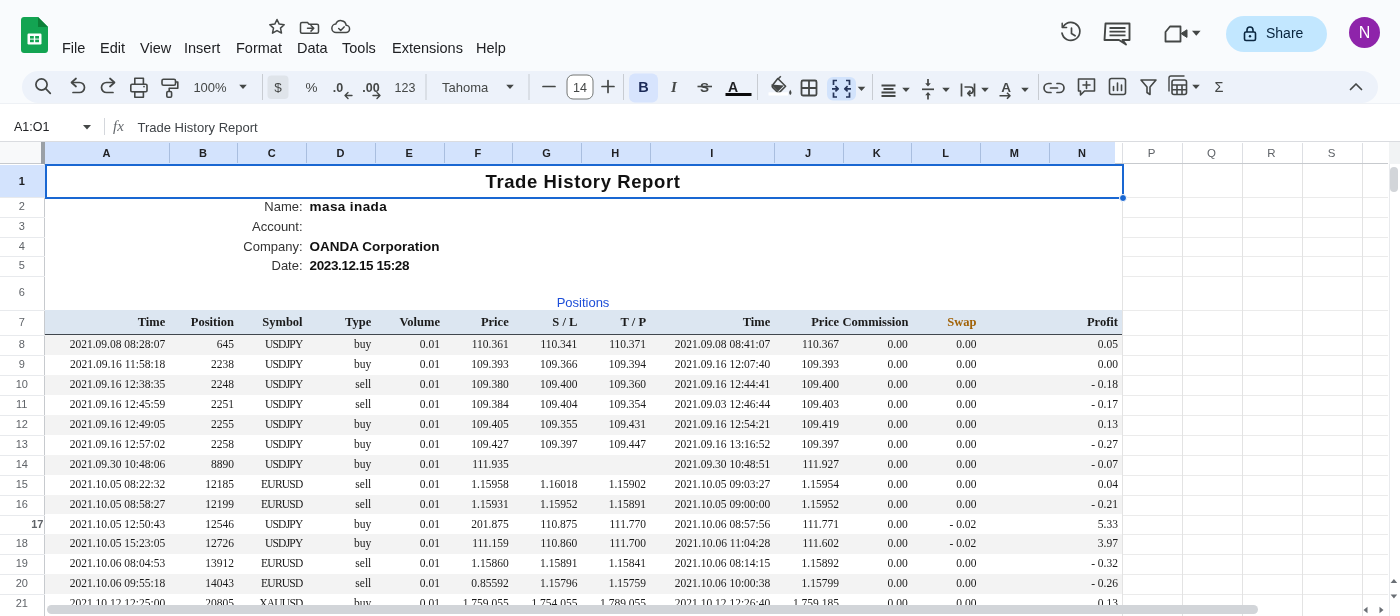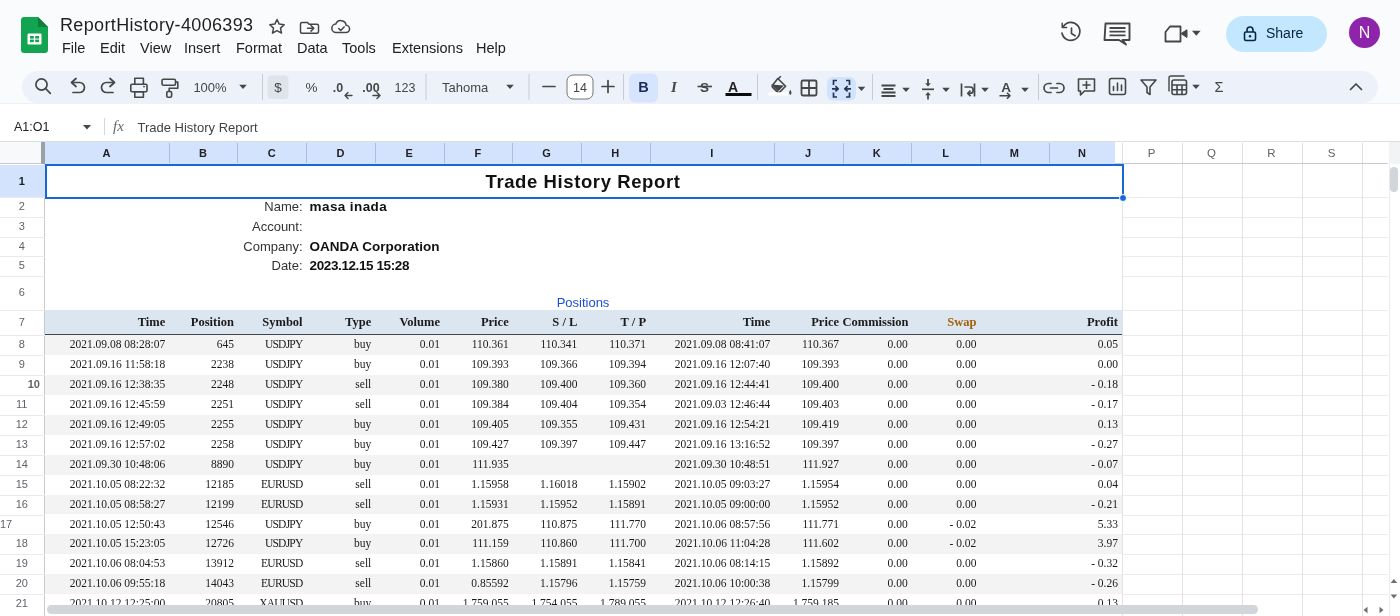--- a/index.html
+++ b/index.html
@@ -14,21 +14,20 @@
 <div class="ab" style="left:0;top:0;width:1400px;height:141.5px;background:#f9fbfd"></div>
 <svg class="ab" style="left:21px;top:17px" width="27" height="36" viewBox="0 0 27 36">
 <path d="M17 0 H3 C1.3 0 0 1.3 0 3 v30 c0 1.7 1.3 3 3 3 h21 c1.7 0 3-1.3 3-3 V10 Z" fill="#13a452"></path>
 <path d="M17 0 l10 10 h-10 Z" fill="#0c8038"></path>
 <rect x="6.5" y="16.5" width="14" height="11" rx="1.2" fill="#fff"></rect>
 <rect x="9" y="19" width="3.8" height="2.6" fill="#13a452"></rect>
       <rect x="14.2" y="19" width="3.8" height="2.6" fill="#13a452"></rect>
 <rect x="9" y="22.6" width="3.8" height="2.6" fill="#13a452"></rect>
       <rect x="14.2" y="22.6" width="3.8" height="2.6" fill="#13a452"></rect>
 </svg>
-<div class="ab" style="left:60px;top:14.5px;font-size:18px;color:#1f1f1f;letter-spacing:.35px">ReportHistory-4006393</div>
 <svg class="ab" style="left:268px;top:18px" width="90" height="18" viewBox="0 0 90 18" fill="none" stroke="#444746" stroke-width="1.5">
 <path d="M9 1.5 l2.2 4.6 5 .6 -3.7 3.4 1 5 -4.5-2.5 -4.5 2.5 1-5 -3.7-3.4 5-.6 Z" stroke-linejoin="round"></path>
 <path d="M34 4.5 h5.5 l1.6 1.8 H49 c.8 0 1.5.7 1.5 1.5 v6 c0 .8-.7 1.5-1.5 1.5 H34 c-.8 0-1.5-.7-1.5-1.5 v-7.8 c0-.8.7-1.5 1.5-1.5 Z"></path>
 <path d="M39.5 10.3 h6 M43 7.5 l2.8 2.8 -2.8 2.8" stroke-linecap="round" stroke-linejoin="round"></path>
 <path d="M68.3 14.5 a4.2 4.2 0 0 1 -.5-8.4 a5.4 5.4 0 0 1 10.4 1.2 a3.6 3.6 0 0 1 -.5 7.2 Z"></path>
 <path d="M70.7 10.5 l2 2 3.4-3.6" stroke-linecap="round" stroke-linejoin="round"></path>
 </svg>
 <div class="ab" style="left:62px;top:40px;font-size:14.5px;color:#202124">File</div>
 <div class="ab" style="left:100px;top:40px;font-size:14.5px;color:#202124">Edit</div>
 <div class="ab" style="left:140px;top:40px;font-size:14.5px;color:#202124">View</div>
@@ -221,35 +220,35 @@
 <div class="cell" style="left:0;top:256.4px;width:43.5px;height:19.80000000000001px;line-height:19.80000000000001px;text-align:center;font-size:11px;font-weight:normal;color:#5f6368">5</div>
 <div class="ab" style="left:0;top:276.2px;width:44.5px;height:1px;background:#e8eaed"></div>
 <div class="cell" style="left:0;top:276.2px;width:43.5px;height:33.400000000000034px;line-height:33.400000000000034px;text-align:center;font-size:11px;font-weight:normal;color:#5f6368">6</div>
 <div class="ab" style="left:0;top:309.6px;width:44.5px;height:1px;background:#e8eaed"></div>
 <div class="cell" style="left:0;top:309.6px;width:43.5px;height:25.0px;line-height:25.0px;text-align:center;font-size:11px;font-weight:normal;color:#5f6368">7</div>
 <div class="ab" style="left:0;top:334.6px;width:44.5px;height:1px;background:#e8eaed"></div>
 <div class="cell" style="left:0;top:335.4px;width:43.5px;height:19.899999999999977px;line-height:19.899999999999977px;text-align:center;font-size:11px;font-weight:normal;color:#5f6368">8</div>
 <div class="ab" style="left:0;top:355.29999999999995px;width:44.5px;height:1px;background:#e8eaed"></div>
 <div class="cell" style="left:0;top:355.29999999999995px;width:43.5px;height:19.900000000000034px;line-height:19.900000000000034px;text-align:center;font-size:11px;font-weight:normal;color:#5f6368">9</div>
 <div class="ab" style="left:0;top:375.2px;width:44.5px;height:1px;background:#e8eaed"></div>
-<div class="cell" style="left:12px;top:375.2px;width:43.5px;height:19.899999999999977px;line-height:19.899999999999977px;text-align:center;font-size:11px;font-weight:bold;color:#5f6368">10</div>
+<div class="cell" style="left:0;top:375.2px;width:43.5px;height:19.899999999999977px;line-height:19.899999999999977px;text-align:center;font-size:11px;font-weight:normal;color:#5f6368">10</div>
 <div class="ab" style="left:0;top:395.09999999999997px;width:44.5px;height:1px;background:#e8eaed"></div>
 <div class="cell" style="left:0;top:395.09999999999997px;width:43.5px;height:19.900000000000034px;line-height:19.900000000000034px;text-align:center;font-size:11px;font-weight:normal;color:#5f6368">11</div>
 <div class="ab" style="left:0;top:415.0px;width:44.5px;height:1px;background:#e8eaed"></div>
 <div class="cell" style="left:0;top:415.0px;width:43.5px;height:19.899999999999977px;line-height:19.899999999999977px;text-align:center;font-size:11px;font-weight:normal;color:#5f6368">12</div>
 <div class="ab" style="left:0;top:434.9px;width:44.5px;height:1px;background:#e8eaed"></div>
 <div class="cell" style="left:0;top:434.9px;width:43.5px;height:19.899999999999977px;line-height:19.899999999999977px;text-align:center;font-size:11px;font-weight:normal;color:#5f6368">13</div>
 <div class="ab" style="left:0;top:454.79999999999995px;width:44.5px;height:1px;background:#e8eaed"></div>
 <div class="cell" style="left:0;top:454.79999999999995px;width:43.5px;height:19.899999999999977px;line-height:19.899999999999977px;text-align:center;font-size:11px;font-weight:normal;color:#5f6368">14</div>
 <div class="ab" style="left:0;top:474.69999999999993px;width:44.5px;height:1px;background:#e8eaed"></div>
 <div class="cell" style="left:0;top:474.69999999999993px;width:43.5px;height:19.900000000000034px;line-height:19.900000000000034px;text-align:center;font-size:11px;font-weight:normal;color:#5f6368">15</div>
 <div class="ab" style="left:0;top:494.59999999999997px;width:44.5px;height:1px;background:#e8eaed"></div>
 <div class="cell" style="left:0;top:494.59999999999997px;width:43.5px;height:19.900000000000034px;line-height:19.900000000000034px;text-align:center;font-size:11px;font-weight:normal;color:#5f6368">16</div>
 <div class="ab" style="left:0;top:514.5px;width:44.5px;height:1px;background:#e8eaed"></div>
-<div class="cell" style="left:0;top:514.5px;width:43.5px;height:19.899999999999977px;line-height:19.899999999999977px;text-align:left;font-size:11px;font-weight:normal;color:#5f6368">17</div>
+<div class="cell" style="left:0;top:514.5px;width:43.5px;height:19.899999999999977px;line-height:19.899999999999977px;text-align:right;font-size:11px;font-weight:bold;color:#5f6368">17</div>
 <div class="ab" style="left:0;top:534.4px;width:44.5px;height:1px;background:#e8eaed"></div>
 <div class="cell" style="left:0;top:534.4px;width:43.5px;height:19.899999999999977px;line-height:19.899999999999977px;text-align:center;font-size:11px;font-weight:normal;color:#5f6368">18</div>
 <div class="ab" style="left:0;top:554.3px;width:44.5px;height:1px;background:#e8eaed"></div>
 <div class="cell" style="left:0;top:554.3px;width:43.5px;height:19.899999999999977px;line-height:19.899999999999977px;text-align:center;font-size:11px;font-weight:normal;color:#5f6368">19</div>
 <div class="ab" style="left:0;top:574.1999999999999px;width:44.5px;height:1px;background:#e8eaed"></div>
 <div class="cell" style="left:0;top:574.1999999999999px;width:43.5px;height:19.899999999999977px;line-height:19.899999999999977px;text-align:center;font-size:11px;font-weight:normal;color:#5f6368">20</div>
 <div class="ab" style="left:0;top:594.0999999999999px;width:44.5px;height:1px;background:#e8eaed"></div>
 <div class="cell" style="left:0;top:594.0999999999999px;width:43.5px;height:19.90000000000009px;line-height:19.90000000000009px;text-align:center;font-size:11px;font-weight:normal;color:#5f6368">21</div>
 <div class="ab" style="left:1121.5000000000002px;top:197.0px;width:266.4999999999998px;height:1px;background:#ebebeb"></div>
 <div class="ab" style="left:1121.5000000000002px;top:216.8px;width:266.4999999999998px;height:1px;background:#ebebeb"></div>

